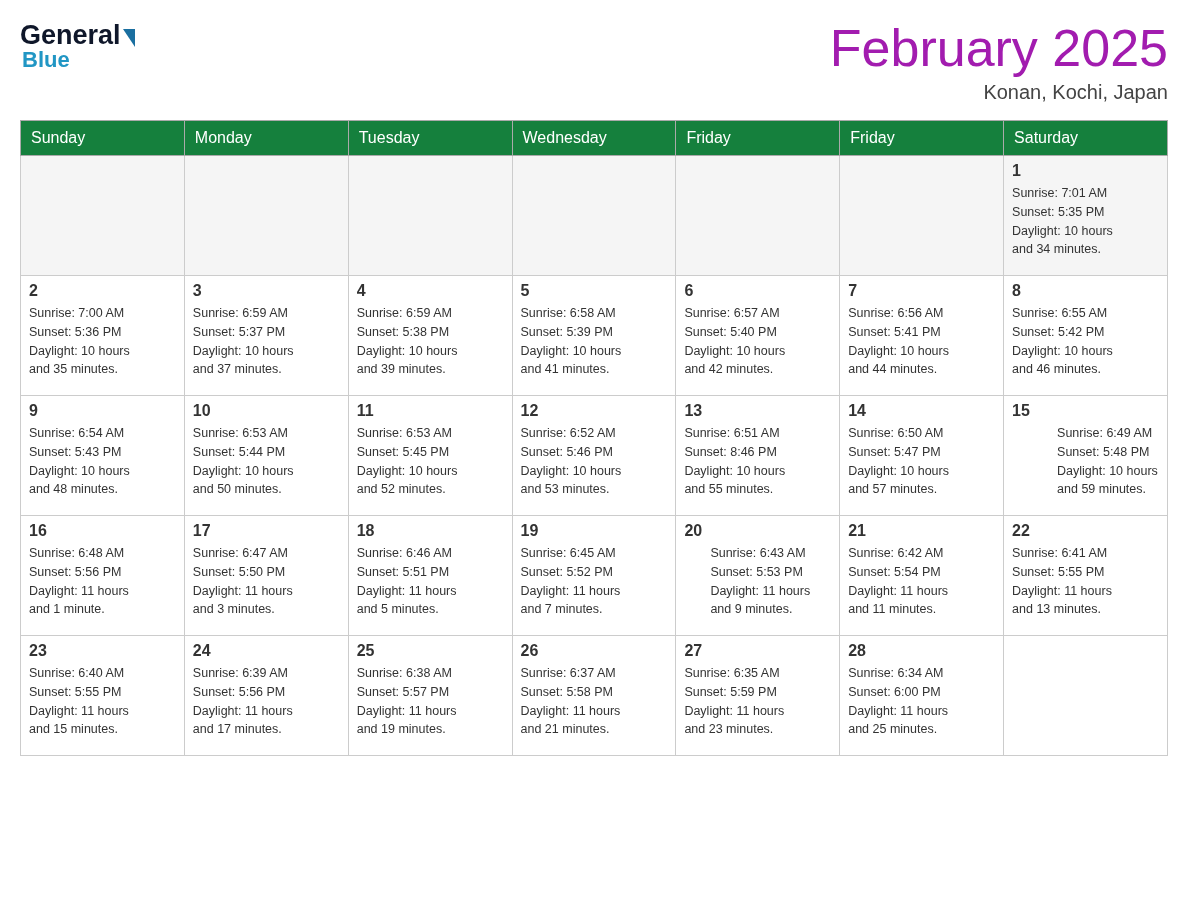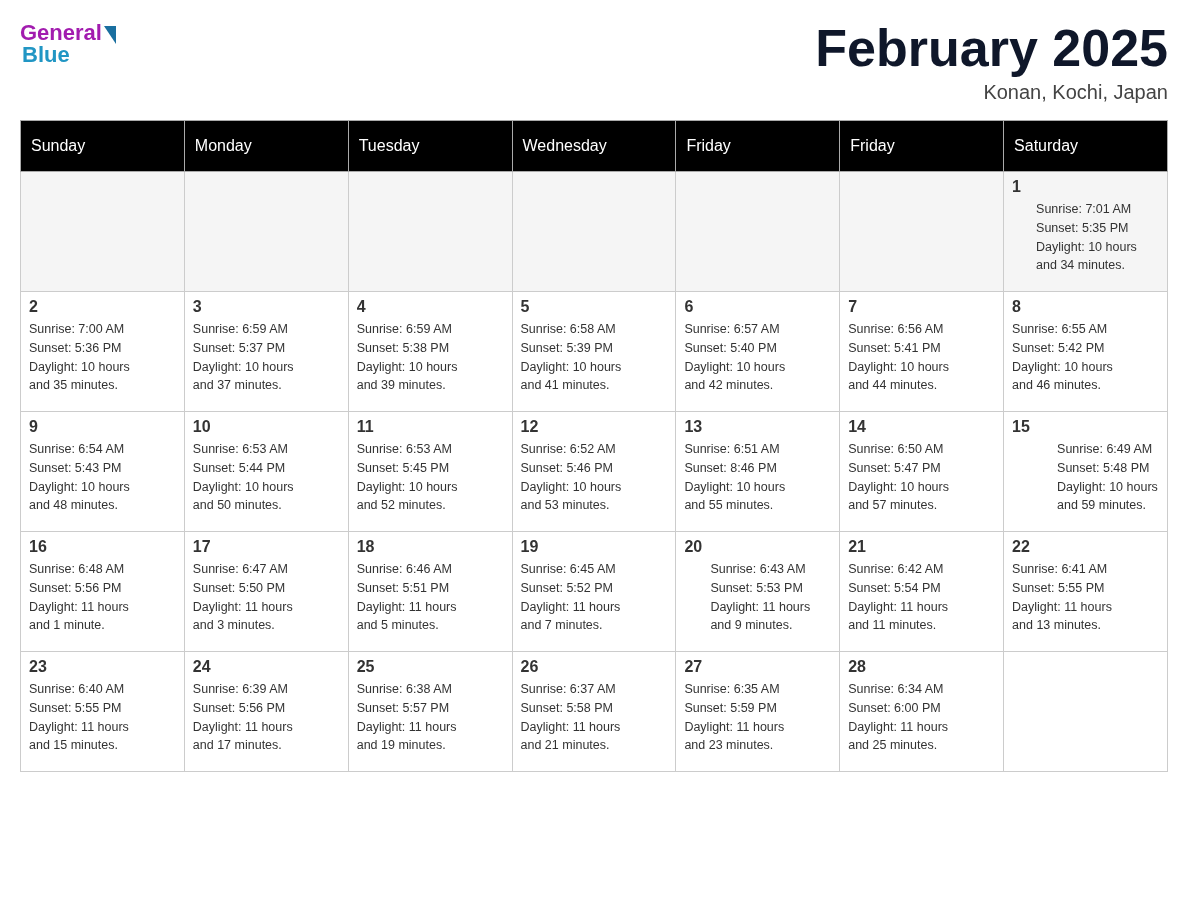--- a/index.html
+++ b/index.html
@@ -19,23 +19,23 @@
     .logo {
       display: flex;
       flex-direction: column;
       align-items: flex-start;
     }
     .logo-top {
       display: flex;
       align-items: center;
     }
     .logo-general {
-      font-size: 22px;
+      font-size: 27px;
       font-weight: bold;
-      color: #a21caf;
+      color: #0f172a;
     }
     .logo-arrow {
       width: 0;
       height: 0;
       border-left: 12px solid transparent;
       border-right: 0px solid transparent;
       border-top: 18px solid #1a6fa0;
       margin-left: 2px;
       margin-top: 4px;
     }
@@ -44,39 +44,39 @@
       font-weight: bold;
       color: #2196c4;
       margin-top: -4px;
       margin-left: 2px;
     }
     .title-area {
       text-align: right;
     }
     .month-title {
       font-size: 52px;
-      font-weight: bold;
-      color: #0f172a;
+      font-weight: normal;
+      color: #a21caf;
       line-height: 1.1;
     }
     .location {
       font-size: 20px;
       color: #444;
       margin-top: 4px;
     }
     .calendar {
       width: 100%;
       border-collapse: collapse;
       border: 1px solid #aaa;
     }
     .calendar th {
-      background-color: #000000;
+      background-color: #15803d;
       color: #fff;
       text-align: left;
-      padding: 16px 10px;
+      padding: 8px 10px;
       font-size: 16px;
       font-weight: normal;
       border: 1px solid #aaa;
     }
     .calendar td {
       vertical-align: top;
       padding: 6px 8px;
       border: 1px solid #ccc;
       width: calc(100% / 7);
       min-height: 110px;
@@ -145,21 +145,21 @@
   <tbody id="calendar-body">
   <tr>
         <td class="empty-cell"></td>
         <td class="empty-cell"></td>
         <td class="empty-cell"></td>
         <td class="empty-cell"></td>
         <td class="empty-cell"></td>
         <td class="empty-cell"></td>
         <td>
           <span class="day-number">1</span>
-          <div class="day-info" style="white-space: pre-line; margin-left: 24px;">Sunrise: 7:01 AM
+          <div class="day-info" style="white-space: pre-line;">Sunrise: 7:01 AM
 Sunset: 5:35 PM
 Daylight: 10 hours
 and 34 minutes.</div>
         </td>
       </tr>
       <tr>
         <td>
           <span class="day-number">2</span>
           <div class="day-info" style="white-space: pre-line;">Sunrise: 7:00 AM
 Sunset: 5:36 PM

